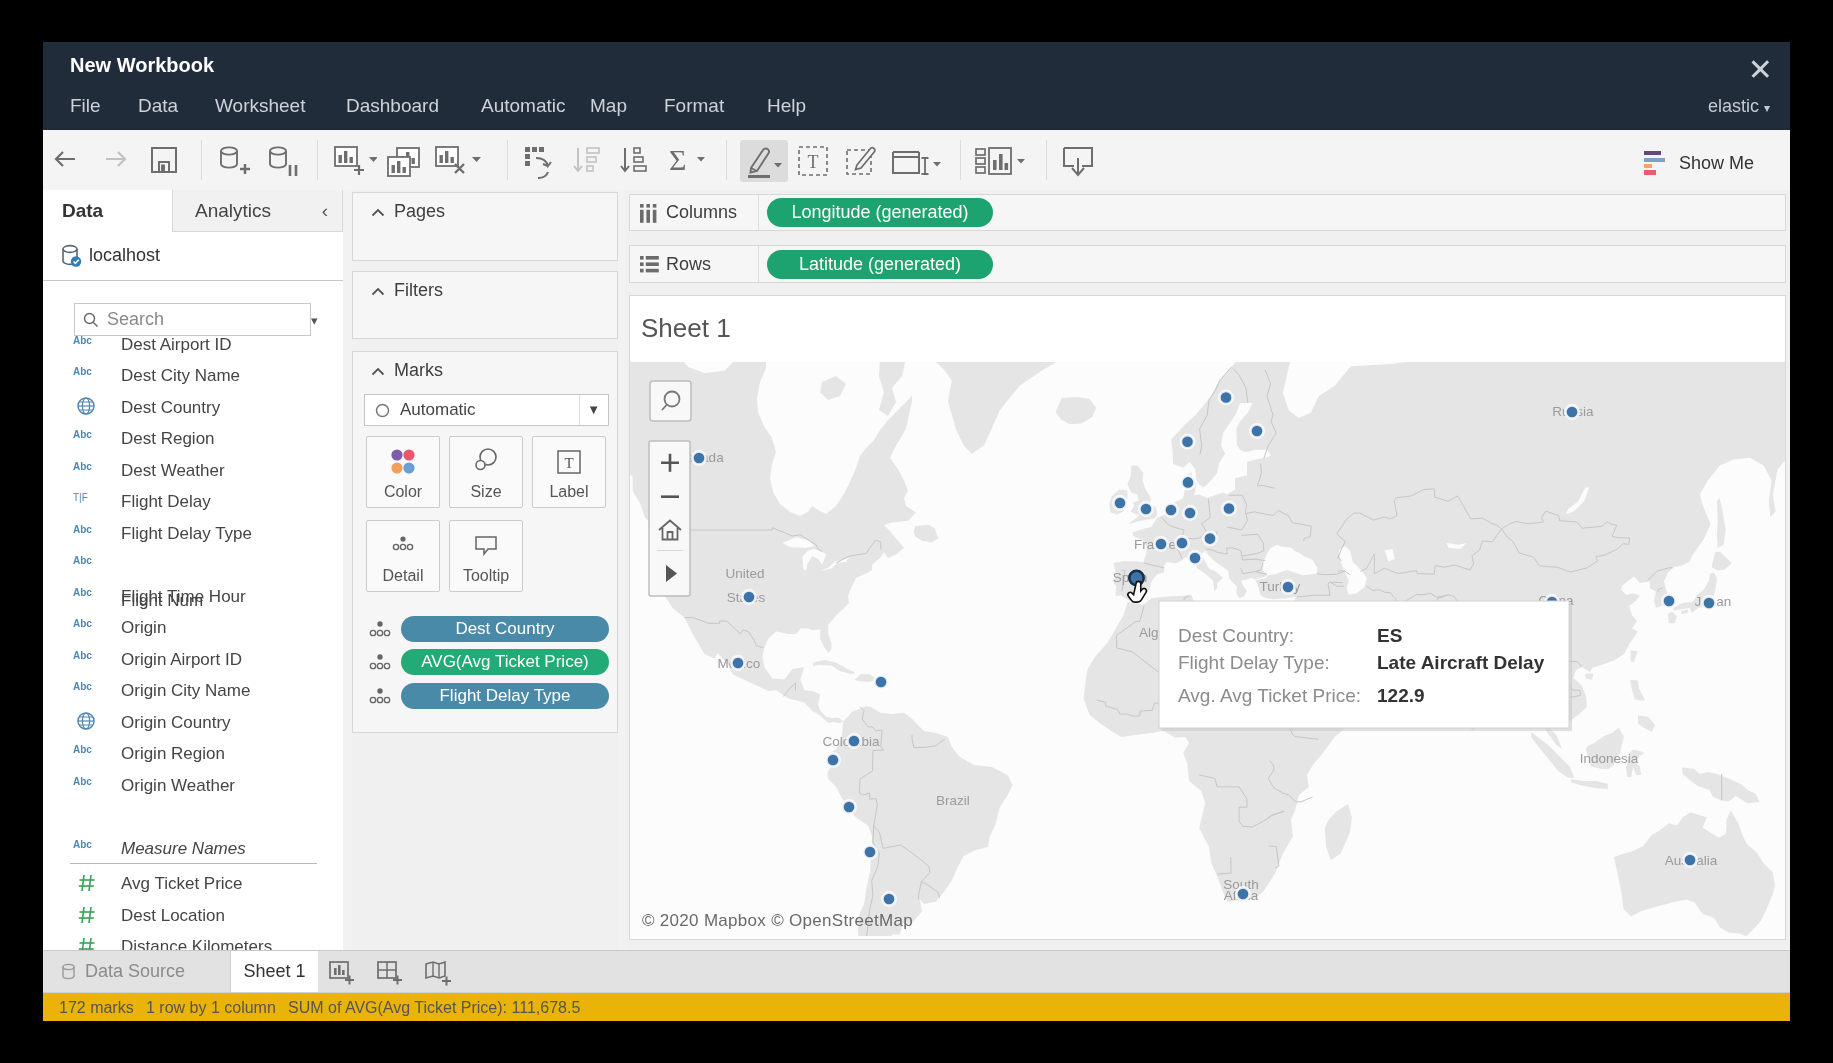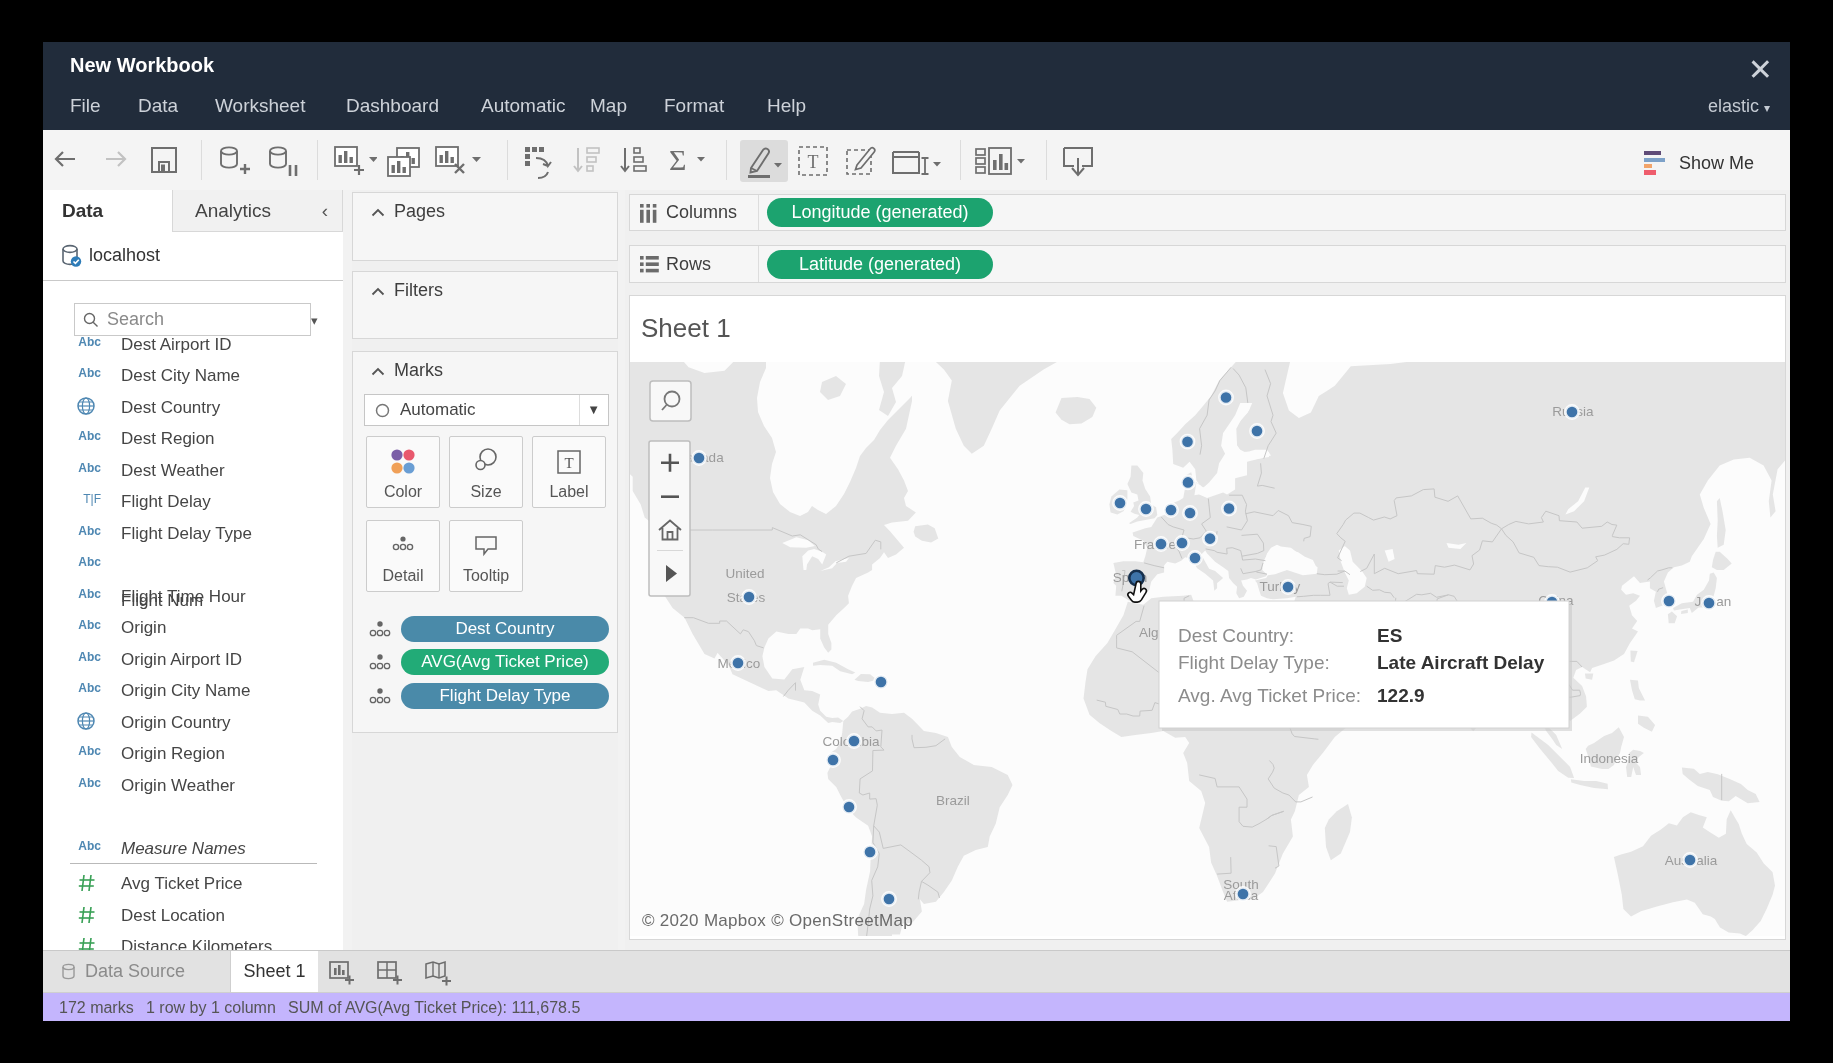--- a/index.html
+++ b/index.html
@@ -18,41 +18,41 @@
 .ticon { position:absolute; top:14px; }
 #showme { position:absolute; right:36px; top:20px; font-size:18px; color:#333; }
 
 #side { position:absolute; left:0; top:148px; width:300px; height:760px; background:#fff; }
 .tab { position:absolute; top:0; height:42px; font-size:19px; color:#333; }
 #tab-data { left:0; width:129px; background:#fff; font-weight:bold; }
 #tab-ana { left:129px; width:171px; background:#f1f1f1; border:1px solid #d8d8d8; border-top:none; color:#444; }
 #localhost { position:absolute; left:0; top:42px; width:300px; height:49px; border-bottom:1px solid #c9c9c9; }
 #searchbox { position:absolute; left:15px; top:113px; width:237px; height:33px; border:1px solid #c9c9c9; background:#fff;margin-left:16px; }
 .frow { position:absolute; left:0; width:300px; height:31px; }
-.ficon { position:absolute; left:30px; width:28px; text-align:right; font-size:12px; font-weight:bold; color:#4e87b2; }
+.ficon { position:absolute; left:30px; width:28px; text-align:left; font-size:10px; font-weight:bold; color:#4e87b2; }
 .fname { position:absolute; left:78px; font-size:17px; color:#454545; white-space:nowrap; }
 
 #cards { position:absolute; left:309px; top:148px; width:266px; height:760px; background:#f0f0f0; }
 .card { position:absolute; left:0; width:266px; background:#f6f6f6; border:1px solid #d7d7d7; }
 .cardhead { position:absolute; left:18px; top:8px; font-size:18px; color:#3e3e3e; }
 .mbtn { position:absolute; width:74px; height:72px; background:#fafafa; border:1px solid #cccccc; border-radius:2px; text-align:center; }
 .mbtn .lbl { position:absolute; bottom:6px; width:100%; font-size:16px; color:#555; }
 .pill { position:absolute; left:48px; width:208px; height:26px; border-radius:13px; color:#fff; font-size:17px; text-align:center; line-height:26px; }
 .ooo { position:absolute; left:14px; width:26px; height:22px; }
 
 #main { position:absolute; left:582px; top:148px; width:1165px; height:760px; background:#f0f0f0; }
 .shelf { position:absolute; left:4px; width:1157px; background:#f6f6f6; border:1px solid #d7d7d7; }
 .shelfname { position:absolute; left:36px; font-size:18px; color:#3e3e3e; }
 .gpill { position:absolute; left:137px; width:226px; height:29px; background:#1ca36f; border-radius:15px; color:#fff; font-size:18px; text-align:center; line-height:29px; }
 #sheetcard { position:absolute; left:4px; top:105px; width:1157px; height:645px; background:#fff; border:1px solid #d7d7d7; }
 #sheettitle { position:absolute; left:11px; top:17px; font-size:26px; color:#555; }
 #mapwrap { position:absolute; left:0px; top:66px; width:1155px; height:574px; overflow:hidden; }
 
 #tabbar { position:absolute; left:0; top:908px; width:1747px; height:42px; background:#e2e2e2; border-top:1px solid #c9c9c9; }
-#statusbar { position:absolute; left:0; top:950px; width:1747px; height:29px; background:#c4b5fd; border-top:1px solid #cfcfcf; font-size:16px; color:#555; }
+#statusbar { position:absolute; left:0; top:950px; width:1747px; height:29px; background:#eab308; border-top:1px solid #cfcfcf; font-size:16px; color:#555; }
 .btab { position:absolute; top:0; height:42px; font-size:18px; }
 </style>
 </head>
 <body>
 <div id="app">
 
   <div id="hdr">
     <div class="title">New Workbook</div>
     <div class="menu" style="left:27px">File</div>
     <div class="menu" style="left:95px">Data</div>

